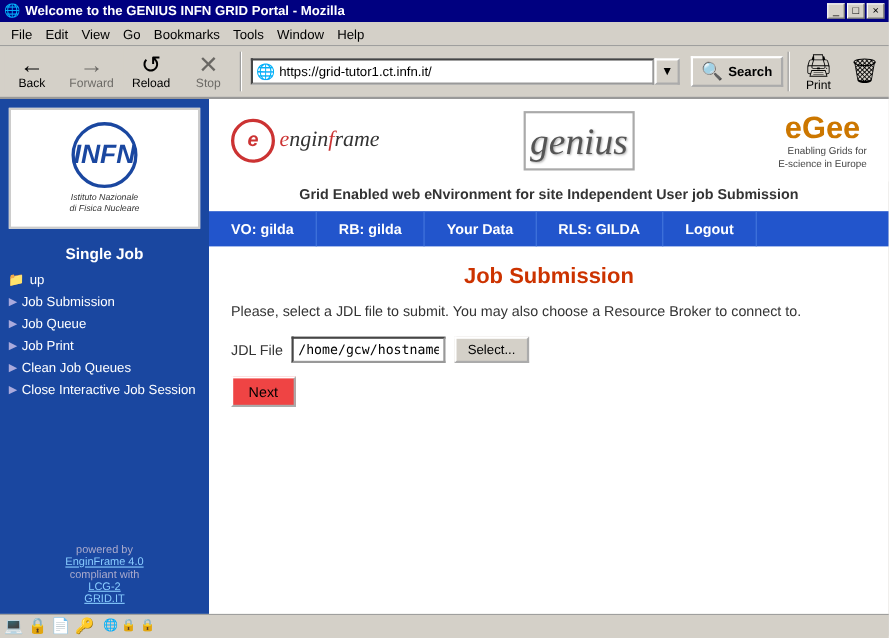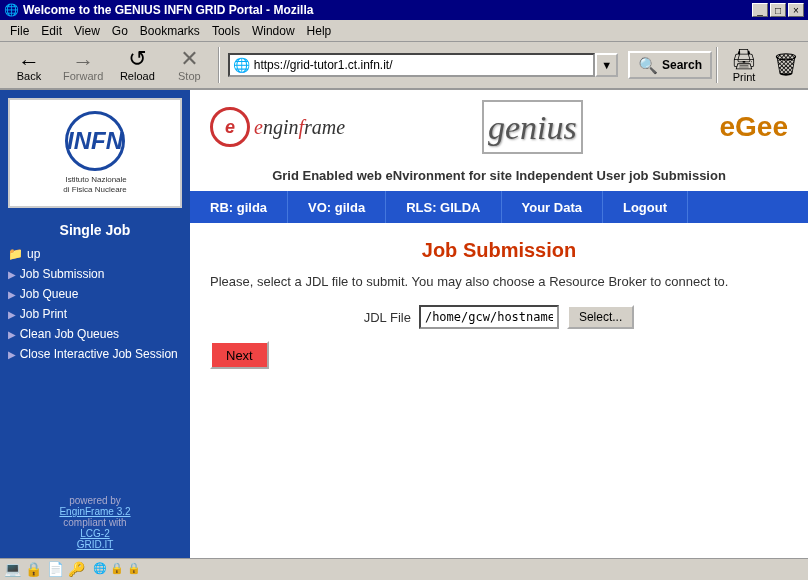--- a/index.html
+++ b/index.html
@@ -172,21 +172,21 @@
     .infn-circle {
       width: 60px;
       height: 60px;
       border-radius: 50%;
       border: 3px solid #1a47a0;
       display: flex;
       align-items: center;
       justify-content: center;
       margin-bottom: 4px;
     }
-    .infn-subtitle { font-size: 8px; color: #333; text-align: right; line-height: 1.2; }
+    .infn-subtitle { font-size: 8px; color: #333; text-align: center; line-height: 1.2; font-style: italic; }
 
     .sidebar-section-title {
       text-align: center;
       font-size: 14px;
       font-weight: bold;
       color: white;
       padding: 6px 0;
     }
     .sidebar-item {
       display: flex;
@@ -306,21 +306,20 @@
     .page-description {
       font-size: 13px;
       color: #333;
       margin-bottom: 16px;
     }
     .form-row {
       display: flex;
       align-items: center;
       margin-bottom: 12px;
       gap: 8px;
-      justify-content: center;
     }
     .form-label { font-size: 13px; color: #333; white-space: nowrap; }
     .form-input {
       width: 140px;
       height: 24px;
       border: 2px inset #999;
       font-size: 12px;
       padding: 0 4px;
       font-family: monospace;
     }
@@ -466,21 +465,21 @@
       <span class="sidebar-arrow">▶</span>
       <span>Clean Job Queues</span>
     </div>
     <div class="sidebar-item">
       <span class="sidebar-arrow">▶</span>
       <span>Close Interactive Job Session</span>
     </div>
 
     <div class="sidebar-powered">
       <div>powered by</div>
-      <a>EnginFrame 3.2</a><br>
+      <a>EnginFrame 4.0</a><br>
       <span>compliant with</span><br>
       <a>LCG-2</a><br>
       <a>GRID.IT</a>
     </div>
   </div>
 
   <div class="content-area">
 
     <div class="header-logos">
 
@@ -494,32 +493,33 @@
       <div style="display:flex;flex-direction:column;align-items:center;">
         <div class="genius-logo">
           <span style="color:#555;font-style:italic;font-size:34px;font-family:Georgia,serif;">genius</span>
         </div>
       </div>
 
       <div class="egee-logo">
         <div class="egee-text">
           <span style="color:#cc7700;">e</span><span>G</span><span style="color:#cc7700;">ee</span>
         </div>
+        <div class="egee-subtitle">Enabling Grids for<br>E-science in Europe</div>
       </div>
     </div>
 
     <div style="text-align:center;font-size:13px;color:#333;padding:4px 0 8px 0;font-weight:bold;">
       <b>G</b>rid <b>E</b>nabled web e<b>N</b>vironment for site <b>I</b>ndependent <b>U</b>ser job <b>S</b>ubmission
     </div>
 
     <div class="nav-bar">
+      <div class="nav-item">VO: gilda</div>
       <div class="nav-item">RB: gilda</div>
-      <div class="nav-item">VO: gilda</div>
+      <div class="nav-item">Your Data</div>
       <div class="nav-item">RLS: GILDA</div>
-      <div class="nav-item">Your Data</div>
       <div class="nav-item">Logout</div>
     </div>
 
     <div class="page-content">
       <div class="page-title">Job Submission</div>
       <div class="page-description">Please, select a JDL file to submit. You may also choose a Resource Broker to connect to.</div>
 
       <div class="form-row">
         <label class="form-label">JDL File</label>
         <input class="form-input" type="text" value="/home/gcw/hostname.jl" style="">

